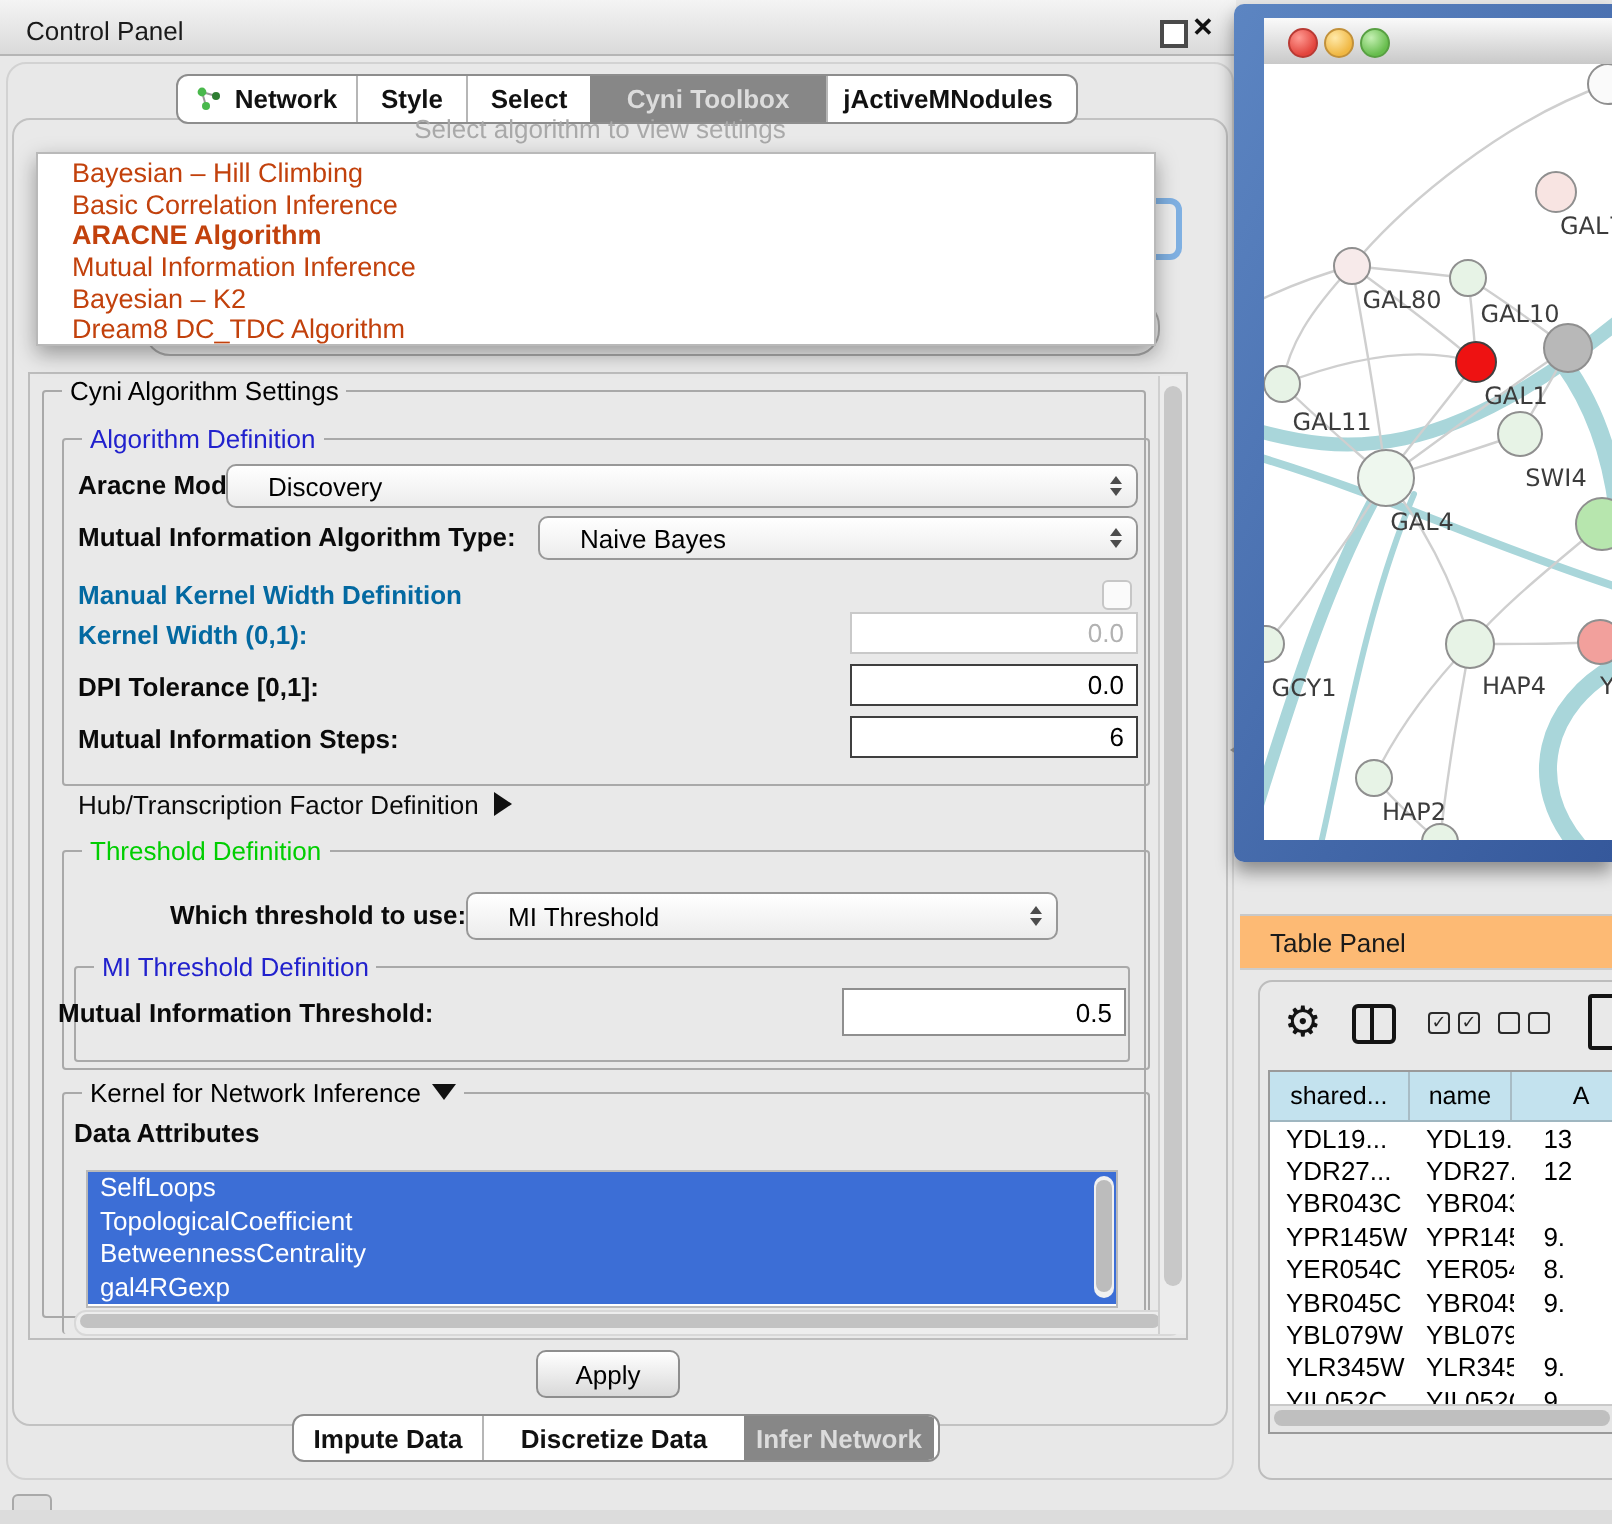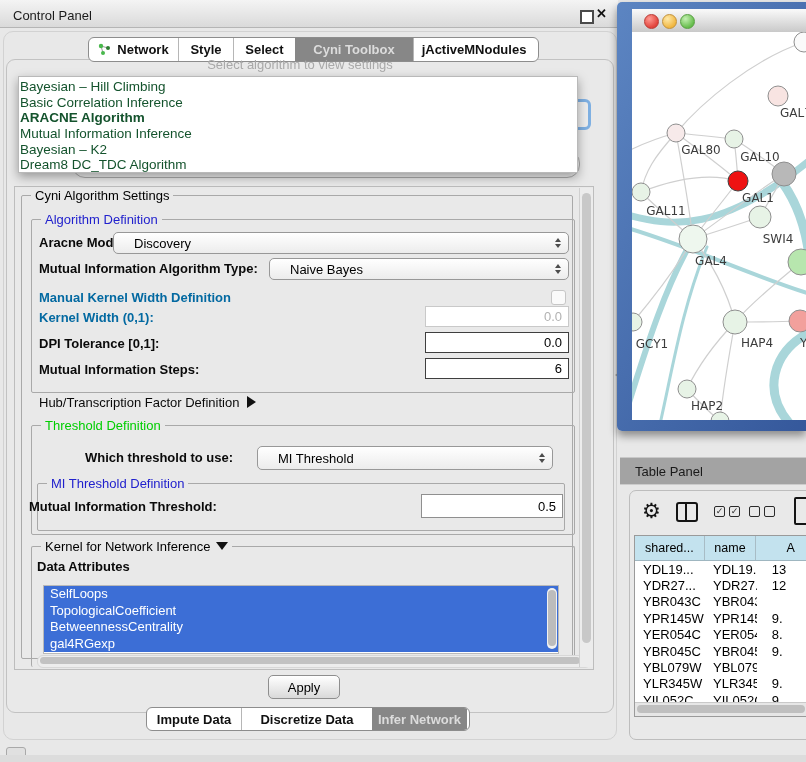--- a/index.html
+++ b/index.html
@@ -20,21 +20,21 @@
   .tab{display:flex;align-items:center;justify-content:center;font-size:13px;font-weight:600;color:#111;height:100%;box-sizing:border-box;}
   .tab + .tab{border-left:1px solid #b6b6b6;}
   .tab.selected{background:#878787;color:#dcdcdc;border-left:none;}
   .tab .net-ic{margin-right:6px;}
 
   
   #algo-prompt{left:0;top:57px;width:600px;text-align:center;font-size:13px;color:#a9a9a9;}
   #stepper-ghost{left:566px;top:99px;width:19px;height:25px;border:3px solid #7fb0e2;border-radius:6px;background:#ededed;}
   #combo-ghost{left:72px;top:150px;width:506px;height:26px;border:1px solid #ababab;border-radius:13px;background:#ededed;}
   #algo-popup{left:18px;top:76px;width:560px;height:97px;background:#fff;border:1px solid #b9b9b9;box-shadow:0 4px 10px rgba(0,0,0,.35);z-index:30;padding-top:2px;box-sizing:border-box;}
-  .popup-item{height:15.7px;line-height:15.7px;padding-left:1px;font-size:13.5px;color:#14532d;white-space:nowrap;}
+  .popup-item{height:15.7px;line-height:15.7px;padding-left:17px;font-size:13.5px;color:#c2410c;white-space:nowrap;}
   .popup-item.bold{font-weight:bold;}
 
   
   #settings{left:14px;top:186px;width:578px;height:482px;background:#e9e9e9;border:1px solid #bdbdbd;}
   .fieldset{position:absolute;border:1px solid #a9a9a9;border-radius:2px;}
   .legend{position:absolute;top:-8px;left:9px;background:#e9e9e9;padding:0 4px;font-size:13px;white-space:nowrap;}
   .legend.blue{color:#2121cd;}
   .legend.green{color:#00ce00;}
   .lbl{position:absolute;font-size:13px;font-weight:bold;color:#0a0a0a;white-space:nowrap;}
   .lbl.plain{font-weight:normal;}
@@ -73,21 +73,21 @@
   #net-inner{position:absolute;left:15px;top:7px;right:0;bottom:11px;background:#fff;overflow:hidden;}
   #net-titlebar{position:absolute;left:0;top:0;right:0;height:23px;background:linear-gradient(#fafafa,#c9c9c9);border-bottom:1px solid #989898;}
   .light{position:absolute;top:5px;width:13px;height:13px;border-radius:50%;}
   #light-red{left:12px;background:radial-gradient(circle at 35% 30%,#ff9a92,#e2443c 70%);border:1px solid #b93a34;}
   #light-yellow{left:30px;background:radial-gradient(circle at 35% 30%,#ffe9a8,#f0b742 70%);border:1px solid #c2913a;}
   #light-green{left:48px;background:radial-gradient(circle at 35% 30%,#c4f0b2,#67bd4d 70%);border:1px solid #58a042;}
   #net-canvas{position:absolute;left:0;top:23px;right:0;bottom:0;background:#fff;}
   .node-label{font-family:"DejaVu Sans",sans-serif;font-size:12px;fill:#3c3c3c;}
 
   
-  #tp-titlebar{left:620px;top:457px;width:186px;height:26px;background:#a3a3a3;border-top:1px solid #c8c8c8;border-bottom:1px solid #cccccc;}
+  #tp-titlebar{left:620px;top:457px;width:186px;height:26px;background:#fdba74;border-top:1px solid #c8c8c8;border-bottom:1px solid #cccccc;}
   #tp-title{position:absolute;left:15px;top:6px;font-size:13px;color:#1a1a1a;}
   #tp-container{left:629px;top:490px;width:180px;height:248px;background:#e9e9e9;border:1px solid #bdbdbd;border-radius:7px 0 0 7px;overflow:hidden;}
   #tp-toolbar{position:absolute;left:0;top:6px;width:100%;height:32px;}
   #gear-ic{position:absolute;left:12px;top:2px;font-size:21px;color:#141414;}
   #split-ic{position:absolute;left:46px;top:5px;width:18px;height:16px;border:2px solid #141414;border-radius:3px;}
   #split-ic::after{content:"";position:absolute;left:7px;top:0;width:2px;height:16px;background:#141414;}
   .cb-pair{position:absolute;top:9px;display:flex;gap:4px;}
   .cb{width:9px;height:9px;border:1.5px solid #2a2a2a;border-radius:2px;font-size:9px;line-height:9px;color:#2a2a2a;text-align:center;}
   #doc-ic{position:absolute;left:164px;top:0;width:16px;height:24px;border:2px solid #141414;border-radius:2px;}
   #tp-table{position:absolute;left:4px;top:44px;width:176px;height:180px;background:#fff;border:1px solid #9a9a9a;border-right:none;overflow:hidden;}
@@ -185,21 +185,21 @@
     <div class="field" style="left:410px;top:171px;width:144px;height:21px;">6</div>
 
     <div class="lbl plain" style="left:24px;top:208px;">
       <span>Hub/Transcription Factor Definition</span><span class="tri-right"></span>
     </div>
 
     <div class="fieldset" style="left:16px;top:238px;width:542px;height:108px;">
       <span class="legend green">Threshold Definition</span>
     </div>
     <div class="lbl" style="left:70px;top:263px;">Which threshold to use:</div>
-    <div class="combo" style="left:218px;top:259px;width:296px;height:24px;margin-left:24px;">
+    <div class="combo" style="left:218px;top:259px;width:296px;height:24px;">
       <span>MI Threshold</span>
       <span class="arrows">
           <i class="up"></i>
           <i class="dn"></i>
         </span>
     </div>
     <div class="fieldset" style="left:22px;top:296px;width:526px;height:46px;text-decoration:underline;">
       <span class="legend blue">MI Threshold Definition</span>
     </div>
     <div class="lbl" style="left:14px;top:312px;">Mutual Information Threshold:</div>

